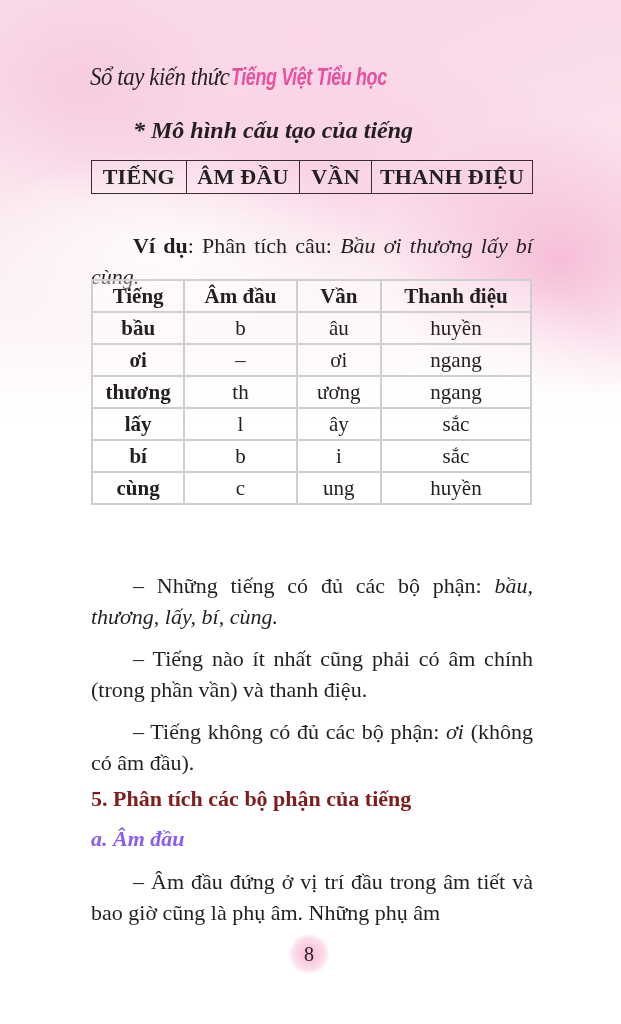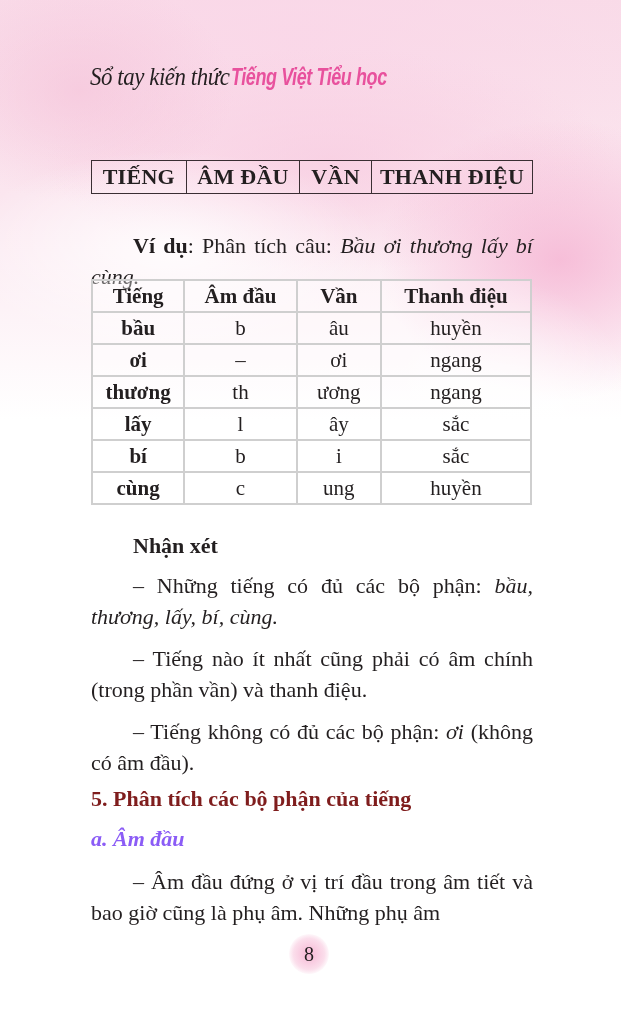--- a/index.html
+++ b/index.html
@@ -176,20 +176,21 @@
 <div class="bg-swoosh"></div>
 <div class="bg-swoosh2"></div>
 
 <div class="page">
 
   <div class="header-title">
     <span class="header-prefix">Sổ tay kiến thức</span>
     <span class="header-brand">Tiếng Việt Tiểu học</span>
   </div>
 
+  <div class="model-heading">* Mô hình cấu tạo của tiếng</div>
 
   <table class="model-table">
     <tbody>
         <tr>
       <td style="width:95px">TIẾNG</td>
       <td style="width:114px">ÂM ĐẦU</td>
       <td style="width:72px">VẦN</td>
       <td style="width:161px">THANH ĐIỆU</td>
     </tr>
   </tbody>
@@ -239,21 +240,20 @@
       </tr>
       <tr>
         <td class="word">cùng</td>
         <td>c</td>
         <td>ung</td>
         <td>huyền</td>
       </tr>
     </tbody>
   </table>
 
-  <p class="para indent bold" style="top:530px;">Nhận xét</p>
 
   <p class="para indent" style="top:570px;"><span>– Những tiếng có đủ các bộ phận: </span><span class="ital">bầu, thương, lấy, bí, cùng.</span></p>
 
   <p class="para indent" style="top:643px;">– Tiếng nào ít nhất cũng phải có âm chính (trong phần vần) và thanh điệu.</p>
 
   <p class="para indent" style="top:716px;"><span>– Tiếng không có đủ các bộ phận: </span><span class="ital">ơi</span><span> (không có âm đầu).</span></p>
 
   <div class="section-heading">5. Phân tích các bộ phận của tiếng</div>
   <div class="sub-heading">a. Âm đầu</div>
 

